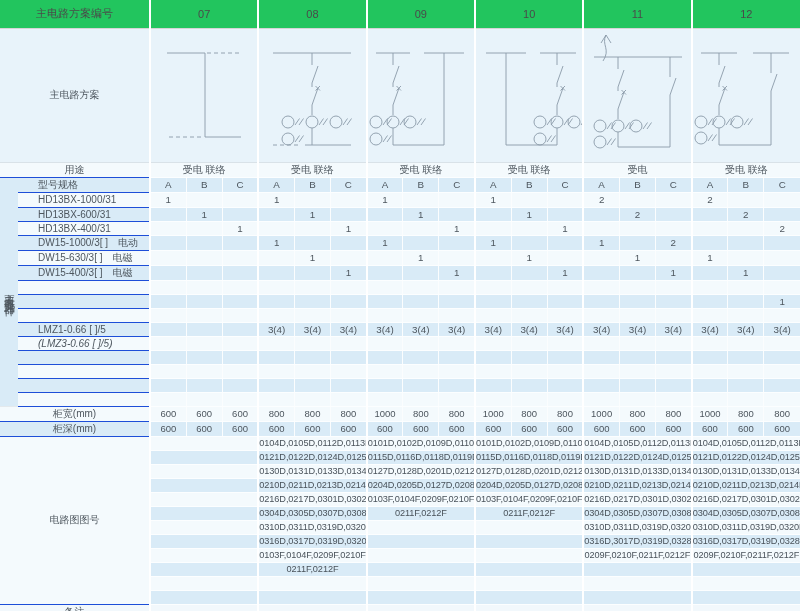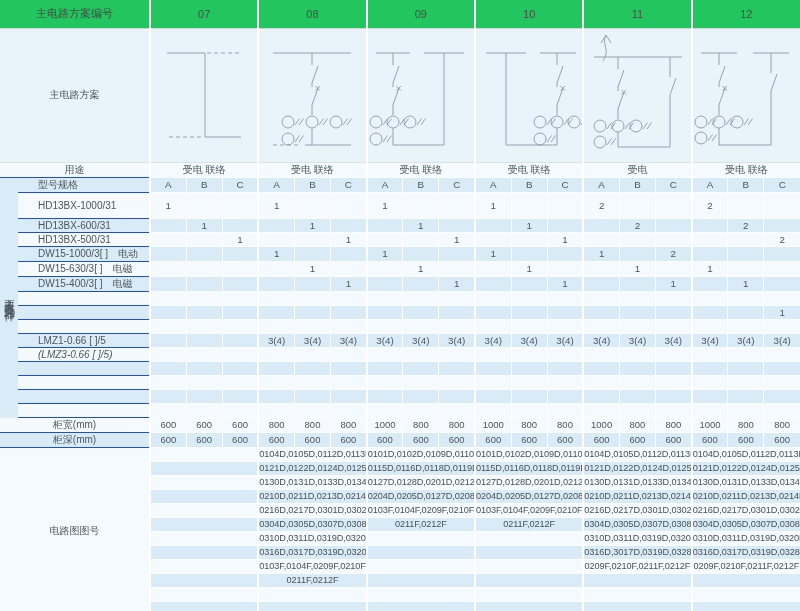--- a/index.html
+++ b/index.html
@@ -178,21 +178,21 @@
           <td class="colh grp">A</td>
           <td class="colh">B</td>
           <td class="colh">C</td>
           <td class="colh grp">A</td>
           <td class="colh">B</td>
           <td class="colh">C</td>
           <td class="colh grp">A</td>
           <td class="colh">B</td>
           <td class="colh">C</td>
         </tr>
-        <tr class="rowlight" style="height: 26px;">
+        <tr class="rowlight" style="height: 15px;">
           <td class="lbl-left">HD13BX-1000/31</td>
           <td class="val grp">1</td>
           <td class="val"></td>
           <td class="val"></td>
           <td class="val grp">1</td>
           <td class="val"></td>
           <td class="val"></td>
           <td class="val grp">1</td>
           <td class="val"></td>
           <td class="val"></td>
@@ -221,21 +221,21 @@
           <td class="val">1</td>
           <td class="val"></td>
           <td class="val grp"></td>
           <td class="val">2</td>
           <td class="val"></td>
           <td class="val grp"></td>
           <td class="val">2</td>
           <td class="val"></td>
         </tr>
         <tr class="rowlight" style="height: 14px;">
-          <td class="lbl-left">HD13BX-500/31</td>
+          <td class="lbl-left">HD13BX-400/31</td>
           <td class="val grp"></td>
           <td class="val"></td>
           <td class="val">1</td>
           <td class="val grp"></td>
           <td class="val"></td>
           <td class="val">1</td>
           <td class="val grp"></td>
           <td class="val"></td>
           <td class="val">1</td>
           <td class="val grp"></td>

